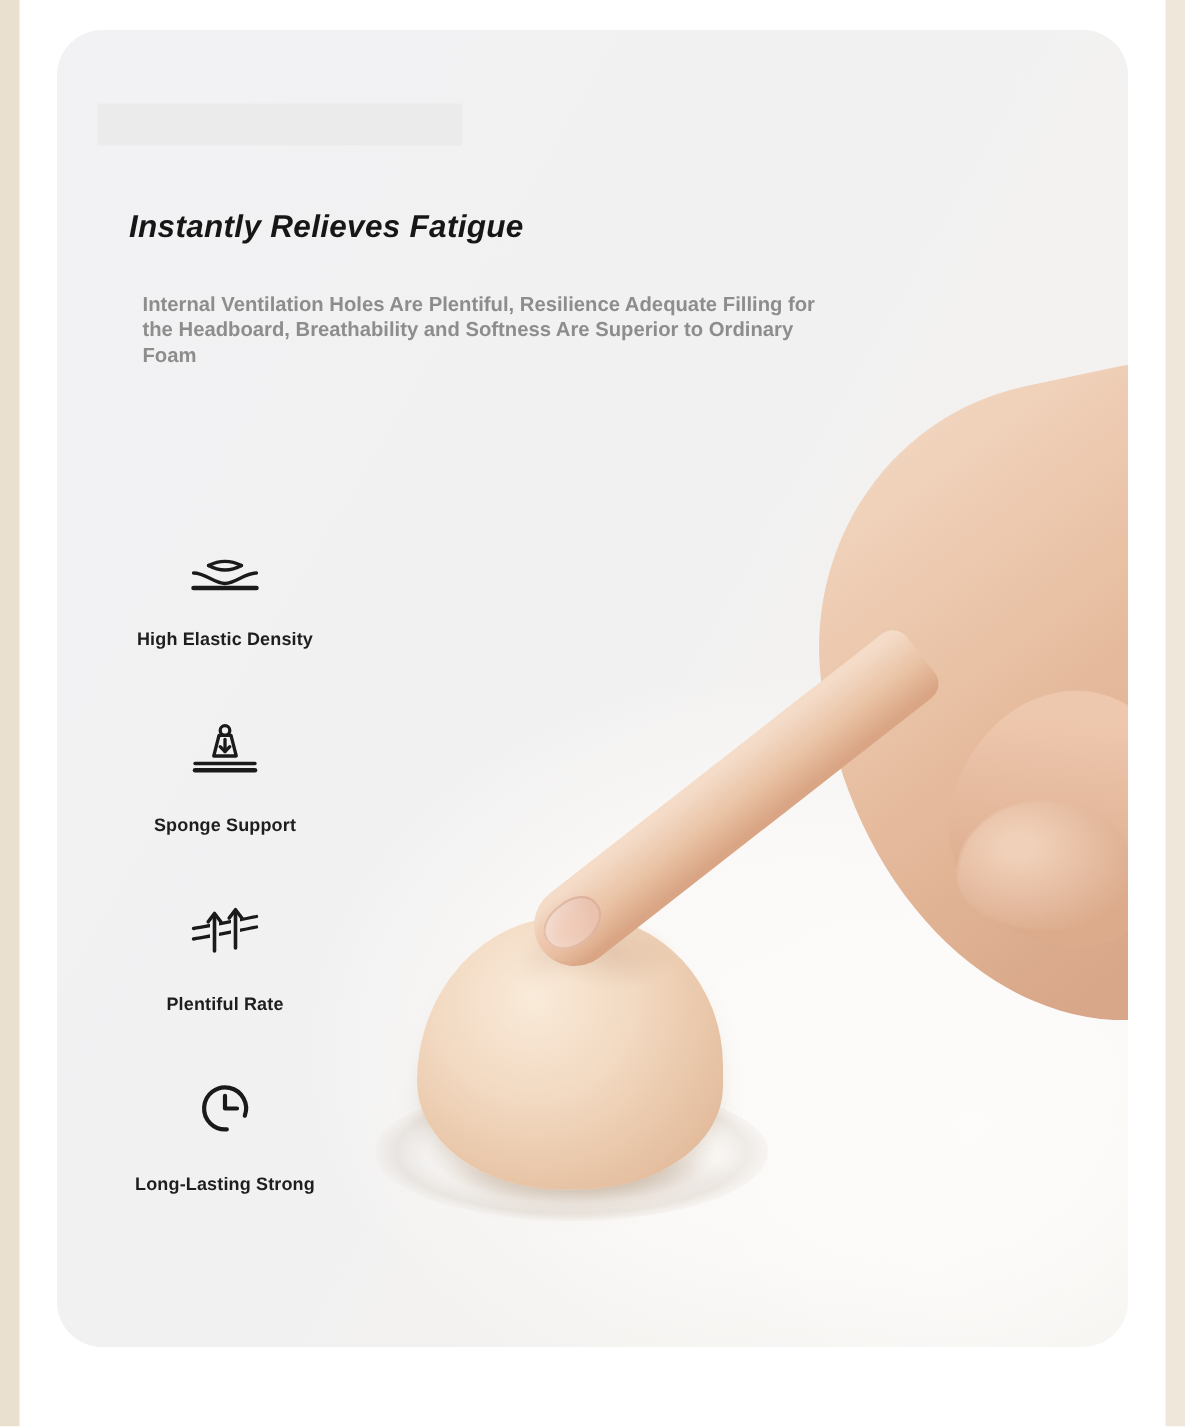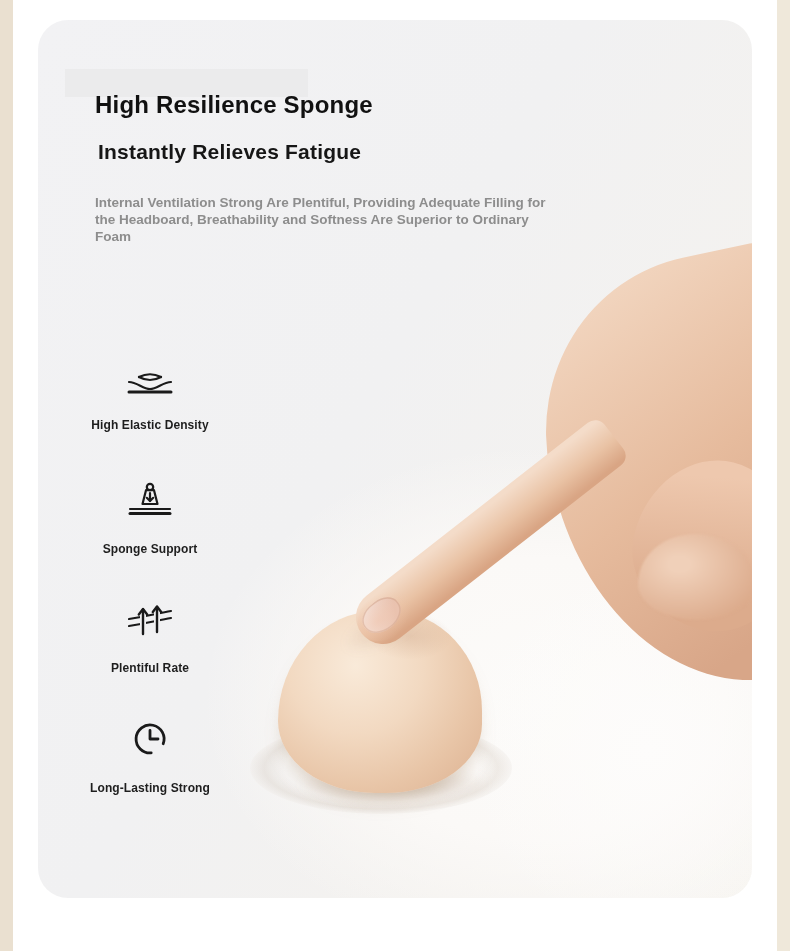--- a/index.html
+++ b/index.html
@@ -66,21 +66,21 @@
     border-radius:50%;
     background:radial-gradient(ellipse at 35% 50%, rgba(240,195,170,0.55), rgba(240,195,170,0) 70%);}
   .nail{position:absolute;left:6px;top:10px;width:42px;height:30px;
     border-radius:46% 46% 50% 50%;
     background:linear-gradient(115deg,#f4e2da 20%,#e8c2b0 78%);
     box-shadow:inset 0 0 0 1.5px rgba(205,160,135,0.55);}
 
   
   .title-band{position:absolute;left:27px;top:49px;width:243px;height:28px;background:#ebebec;}
   .title{position:absolute;left:57px;top:71px;font-size:24px;font-weight:700;color:#111;letter-spacing:0.2px;}
-  .subtitle{position:absolute;left:60px;top:120px;font-size:21px;font-weight:700;color:#161616;letter-spacing:0.2px;}
+  .subtitle{position:absolute;left:48px;top:120px;font-size:21px;font-weight:700;color:#161616;letter-spacing:0.2px;font-style:italic;}
   .desc{position:absolute;left:57px;top:174px;width:462px;font-size:13.5px;line-height:17px;
     font-weight:600;color:#8d8d8d;}
 
   .feature{position:absolute;left:22px;width:180px;text-align:center;}
   .feature .icn{display:inline-block;}
   .feature .lbl{display:block;margin-top:20px;font-size:12px;font-weight:700;color:#1e1e1e;letter-spacing:0.1px;}
   .f1{top:350px;}
   .f2{top:462px;}
   .f3{top:583px;}
   .f4{top:701px;}
@@ -104,23 +104,22 @@
     <div class="curled-shadow"></div>
     <div class="palm"></div>
     <div class="curled"></div>
     <div class="curled-tip"></div>
     <div class="finger">
       <div class="nail"></div>
     </div>
   </div>
 
   <div class="title-band"></div>
-  <div class="title">High Resilience Sponge</div>
   <div class="subtitle">Instantly Relieves Fatigue</div>
-  <div class="desc">Internal Ventilation Strong Are Plentiful, Providing Adequate Filling for the Headboard, Breathability and Softness Are Superior to Ordinary Foam</div>
+  <div class="desc">Internal Ventilation Holes Are Plentiful, Resilience Adequate Filling for the Headboard, Breathability and Softness Are Superior to Ordinary Foam</div>
 
   <div class="feature f1">
     <span class="icn">
       <svg width="46" height="24" viewBox="0 0 46 24" fill="none" stroke="#1a1a1a" stroke-width="2.2" stroke-linecap="round">
         <path d="M12 7 Q23 1.5 34 7"></path>
         <path d="M12 7 Q23 13 34 7"></path>
         <path d="M2 12 C10 12 16 19 23 19 C30 19 36 12 44 12"></path>
         <path d="M2 22 L44 22" stroke-width="3"></path>
       </svg>
     </span>

